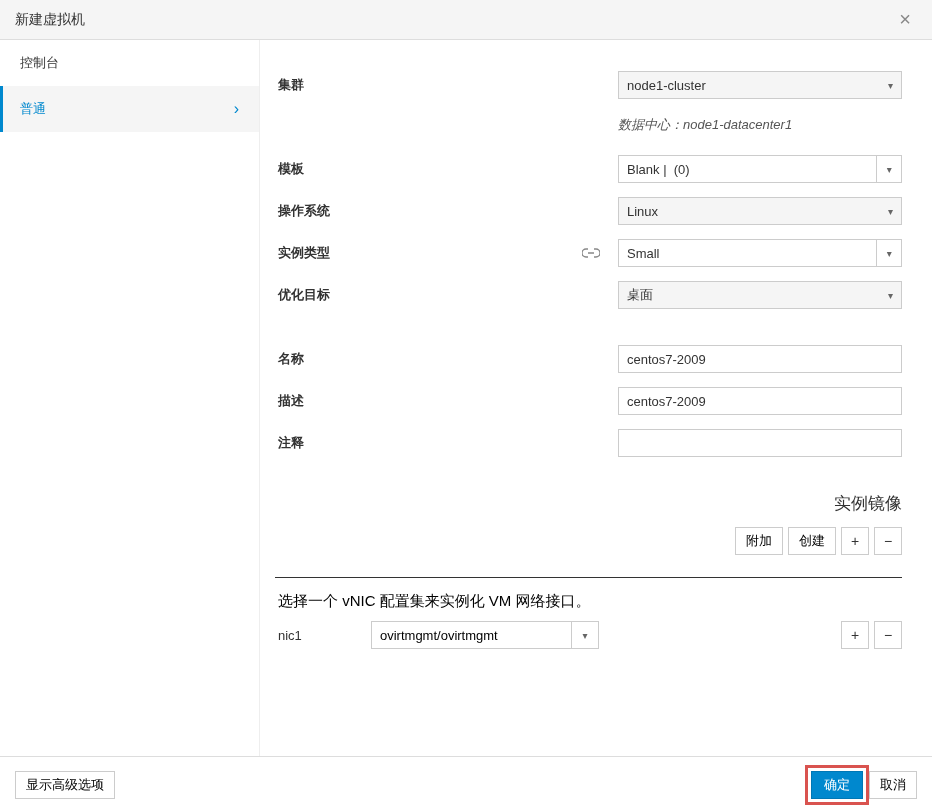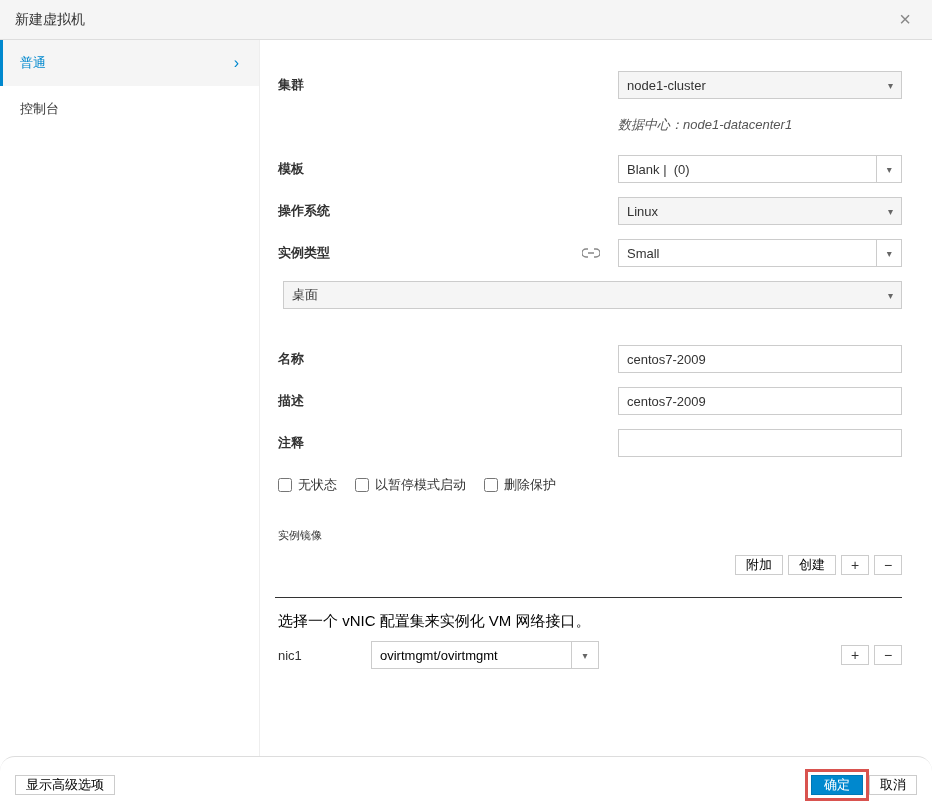--- a/index.html
+++ b/index.html
@@ -21,55 +21,55 @@
     .form-control { width: 100%; padding: 5px 8px; border: 1px solid #ccc; background: #fff; font-size: 13px; color: #333; height: 28px; }
     .form-control.select { background: #f5f5f5; border: 1px solid #ccc; display: flex; align-items: center; justify-content: space-between; cursor: pointer; padding: 5px 8px; }
     .form-control.select .caret { color: #666; font-size: 10px; }
     .combo { display: flex; flex: 1; }
     .combo .form-control { border-right: none; }
     .combo .combo-btn { width: 28px; height: 28px; border: 1px solid #ccc; background: #fff; display: flex; align-items: center; justify-content: center; cursor: pointer; color: #666; font-size: 10px; }
     .hint { font-style: italic; color: #555; font-size: 13px; padding: 4px 0 8px; }
     .checkbox-row { display: flex; gap: 18px; padding: 6px 0 12px 3px; }
     .checkbox-item { display: flex; align-items: center; gap: 6px; font-size: 13px; }
     .checkbox-item input { width: 14px; height: 14px; }
-    .section-label { padding: 8px 0 8px 3px; font-size: 11px; }
+    .section-label { padding: 8px 0 8px 3px; font-size: 17px; text-align: right; }
     .btn-group { display: flex; justify-content: flex-end; gap: 5px; padding: 4px 0; }
-    .btn { padding: 4px 10px; border: 1px solid #ccc; background: #fff; font-size: 13px; cursor: pointer; height: 20px; display: inline-flex; align-items: center; }
+    .btn { padding: 4px 10px; border: 1px solid #ccc; background: #fff; font-size: 13px; cursor: pointer; height: 28px; display: inline-flex; align-items: center; }
     .btn.icon { padding: 0; width: 28px; justify-content: center; font-size: 14px; color: #333; }
     .divider { border-top: 1px solid #333; margin: 18px 0 10px; }
     .vnic-hint { padding: 4px 0 10px 3px; font-size: 15px; color: #000; }
     .nic-row { display: flex; align-items: center; gap: 12px; }
     .nic-label { width: 60px; padding-left: 3px; }
     .nic-select-wrap { display: flex; }
     .nic-select { width: 200px; border: 1px solid #ccc; background: #fff; padding: 5px 8px; height: 28px; font-size: 13px; border-right: none; margin-left: 24px; }
     .nic-caret { width: 28px; height: 28px; border: 1px solid #ccc; background: #fff; display: flex; align-items: center; justify-content: center; cursor: pointer; color: #666; font-size: 10px; }
-    .modal-footer { height: 56px; border-top: 1px solid #ddd; display: flex; justify-content: space-between; align-items: center; padding: 0 15px; border-radius: 15px; }
+    .modal-footer { height: 56px; border-top: 1px solid #ddd; display: flex; justify-content: space-between; align-items: center; padding: 0 15px; }
     .footer-left .btn { background: #fff; }
     .footer-right { display: flex; align-items: center; gap: 0; }
     .btn-primary { background: #0088ce; color: #fff; border: 1px solid #0077b5; padding: 5px 12px; }
     .btn-primary-outline { border: 3px solid #d9534f; padding: 3px; }
     .spacer { height: 10px; }
   </style>
 </head>
 <body>
 
 <div class="modal">
   <div class="modal-header">
     <span class="modal-title">新建虚拟机</span>
     <button class="close-btn">×</button>
   </div>
 
   <div class="modal-body">
     <div class="sidebar">
+      <div class="sidebar-item">
+        <span>控制台</span>
+      </div>
       <div class="sidebar-item active">
         <span>普通</span>
         <span class="chevron">›</span>
-      </div>
-      <div class="sidebar-item">
-        <span>控制台</span>
       </div>
     </div>
 
     <div class="content">
 
       <div class="spacer"></div>
       <div class="form-row">
         <div class="form-label">集群</div>
         <div class="form-control-wrap">
           <div class="form-control select">
@@ -120,20 +120,21 @@
           <div class="combo">
             <input class="form-control" value="Small" style="">
             <button class="combo-btn">
                 <span>▾</span>
               </button>
           </div>
         </div>
       </div>
 
       <div class="form-row">
+        <div class="form-label">优化目标</div>
         <div class="form-control-wrap">
           <div class="form-control select">
             <span>桌面</span>
             <span class="caret">▾</span>
           </div>
         </div>
       </div>
 
       <div style="height:22px"></div>
 
@@ -151,34 +152,20 @@
         </div>
       </div>
 
       <div class="form-row">
         <div class="form-label">注释</div>
         <div class="form-control-wrap">
           <input class="form-control" value="" style="">
         </div>
       </div>
 
-      <div class="checkbox-row">
-        <label class="checkbox-item">
-          <input type="checkbox" style="">
-          <span>无状态</span>
-        </label>
-        <label class="checkbox-item">
-          <input type="checkbox" style="">
-          <span>以暂停模式启动</span>
-        </label>
-        <label class="checkbox-item">
-          <input type="checkbox" style="">
-          <span>删除保护</span>
-        </label>
-      </div>
 
       <div style="height:14px"></div>
 
       <div class="section-label">实例镜像</div>
       <div class="btn-group">
         <button class="btn">附加</button>
         <button class="btn">创建</button>
         <button class="btn icon">+</button>
         <button class="btn icon">−</button>
       </div>

